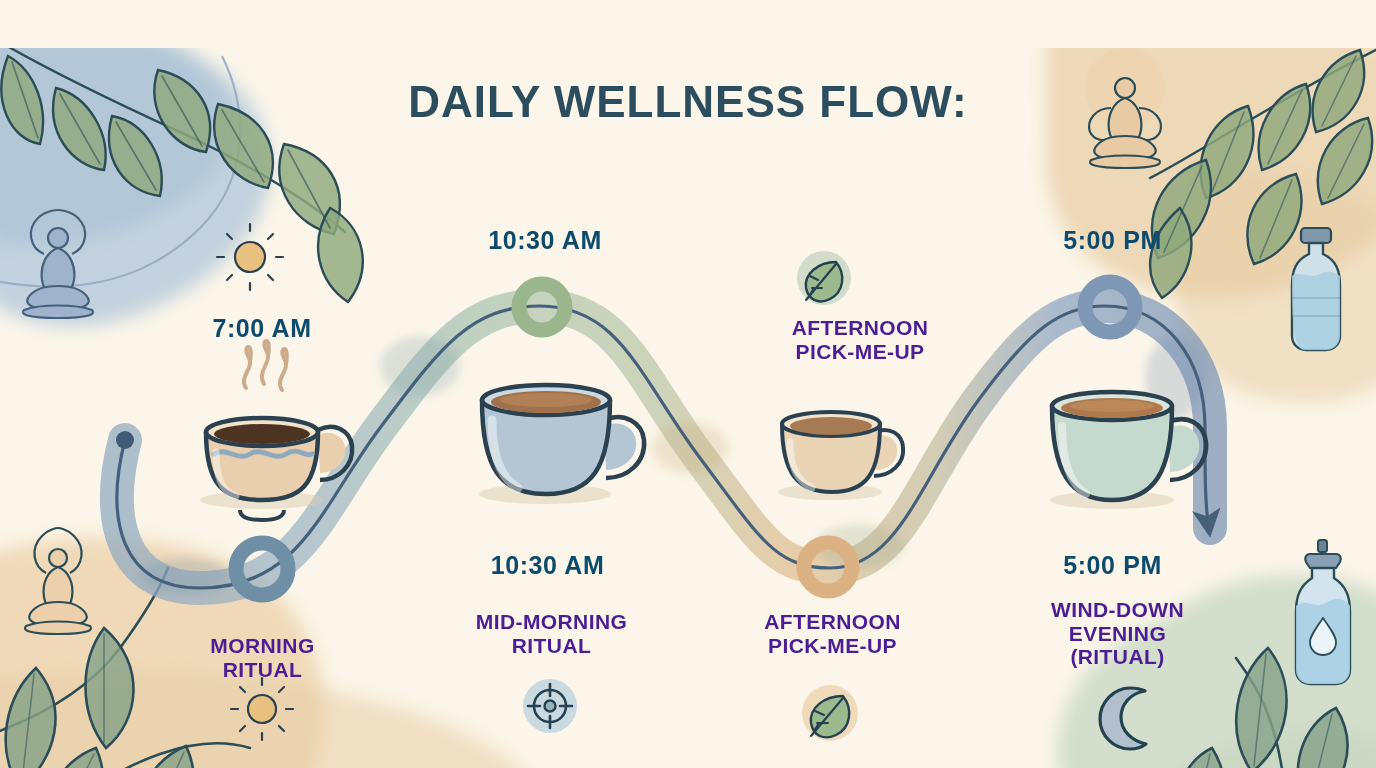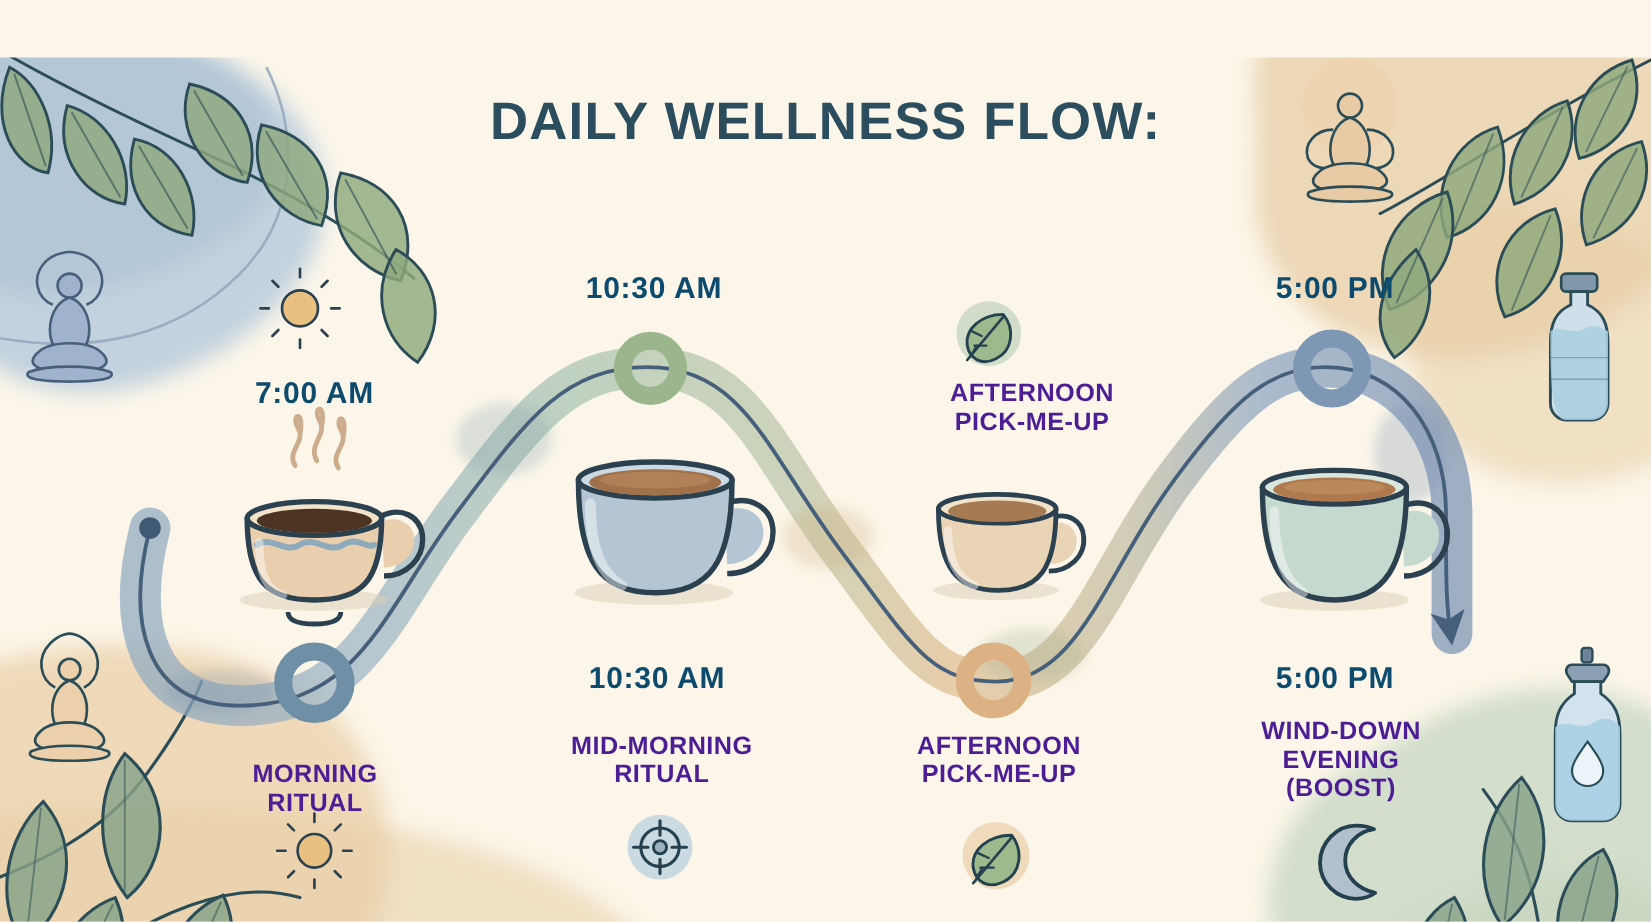--- a/index.html
+++ b/index.html
@@ -378,16 +378,16 @@
   </div>
 
   <div class="txt label" style="left:715px;top:562px;width:235px;">
     <div>AFTERNOON</div>
     <div>PICK-ME-UP</div>
   </div>
 
   <div class="txt label" style="left:1000px;top:550px;width:235px;">
     <div>WIND-DOWN</div>
     <div>EVENING</div>
-    <div>(BOOST)</div>
+    <div>(RITUAL)</div>
   </div>
 
 </div>
 
 </body></html>

